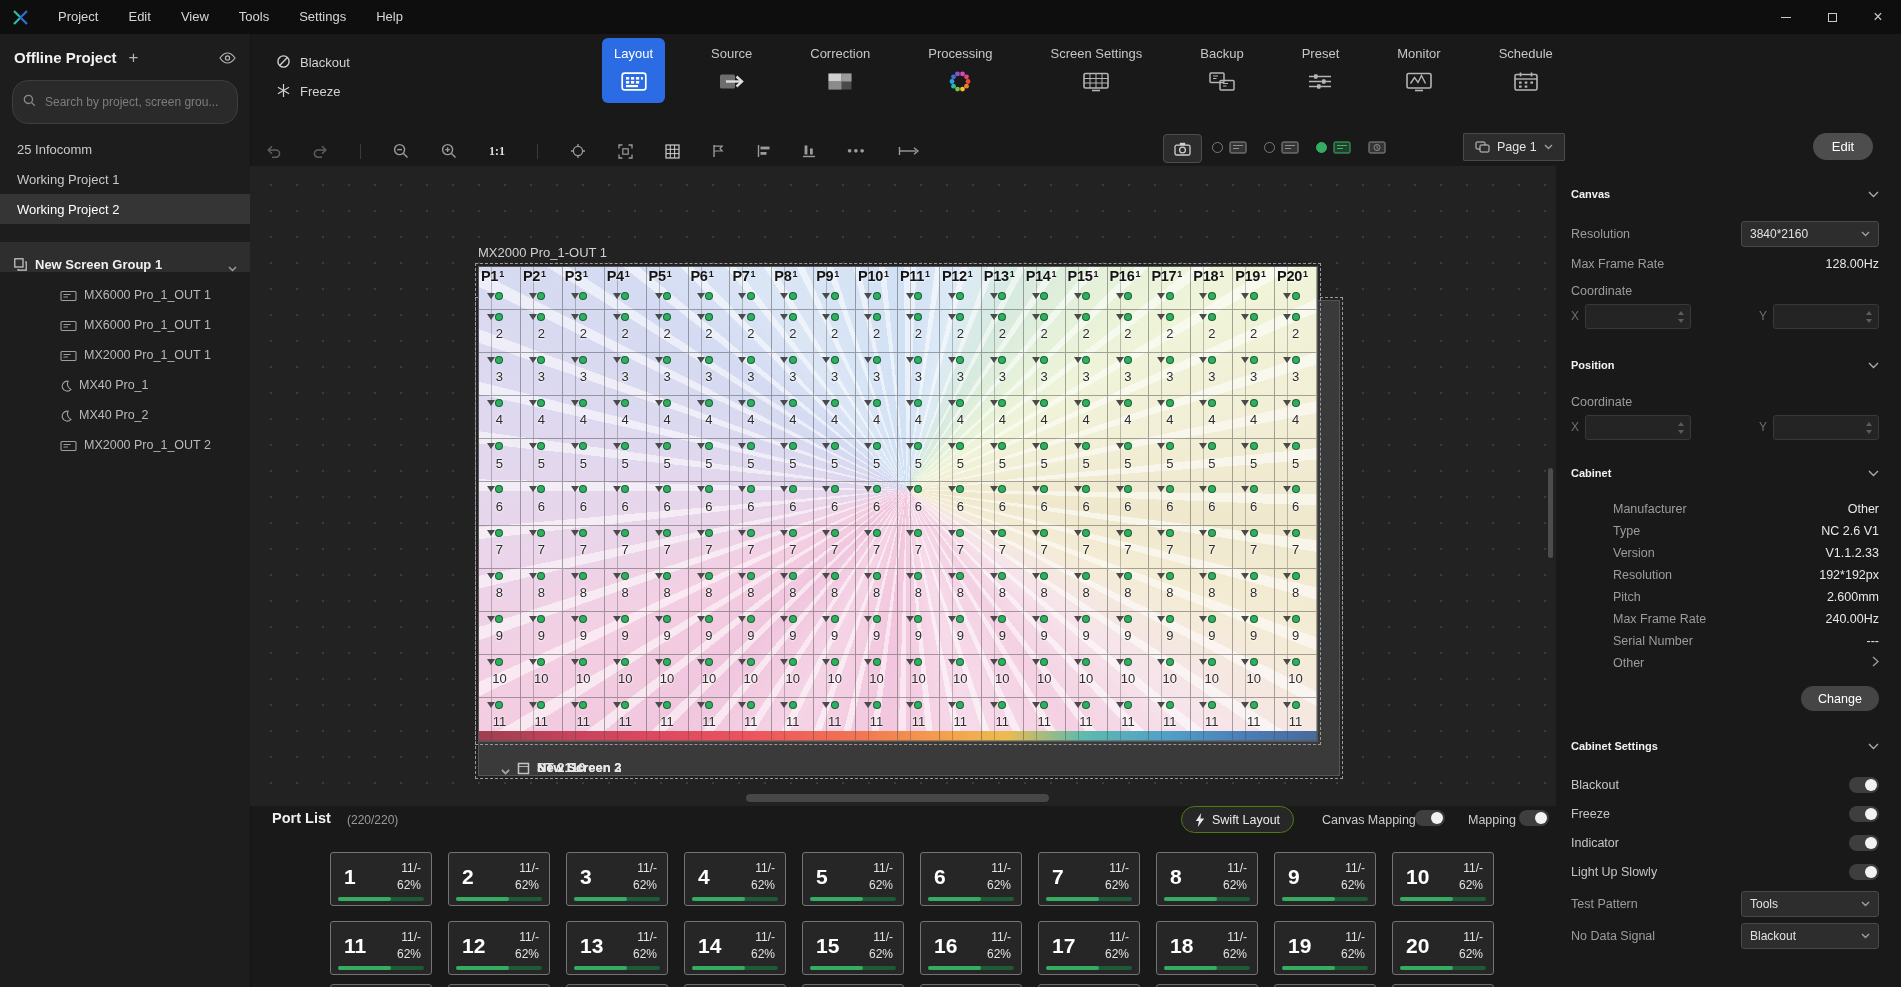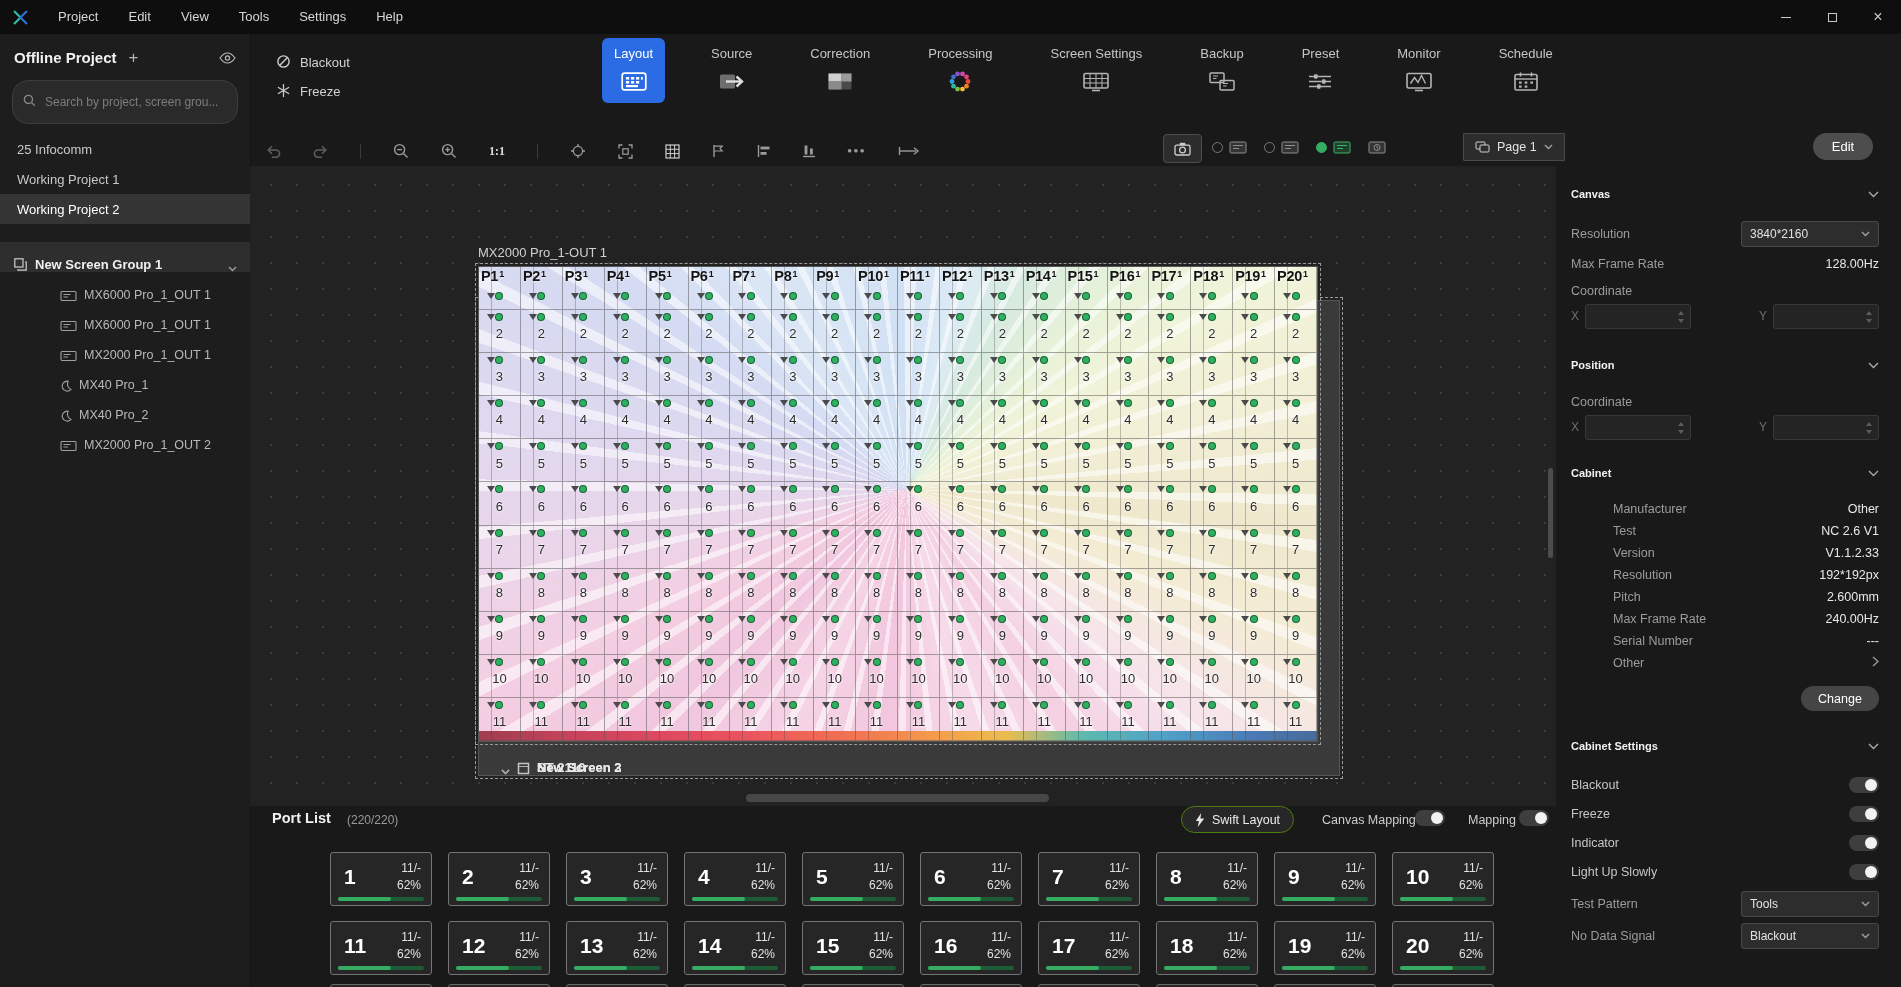--- a/index.html
+++ b/index.html
@@ -1988,21 +1988,21 @@
       <svg width="11" height="7" viewBox="0 0 11 7">
           <path d="M1 1l4.5 4.5L10 1" fill="none" stroke="#aaa" stroke-width="1.4"></path>
         </svg>
     </div>
     <div class="m-cabrows" id="cabinet-rows">
         <div class="crow">
           <span class="lbl">Manufacturer</span>
           <span class="val">Other</span>
         </div>
         <div class="crow">
-          <span class="lbl">Test</span>
+          <span class="lbl">Type</span>
           <span class="val">NC 2.6 V1</span>
         </div>
         <div class="crow">
           <span class="lbl">Version</span>
           <span class="val">V1.1.2.33</span>
         </div>
         <div class="crow">
           <span class="lbl">Resolution</span>
           <span class="val">192*192px</span>
         </div>

